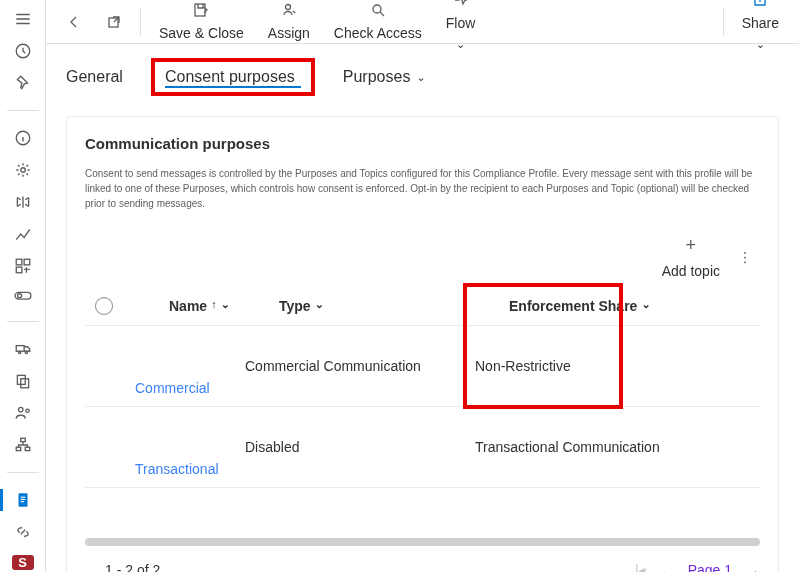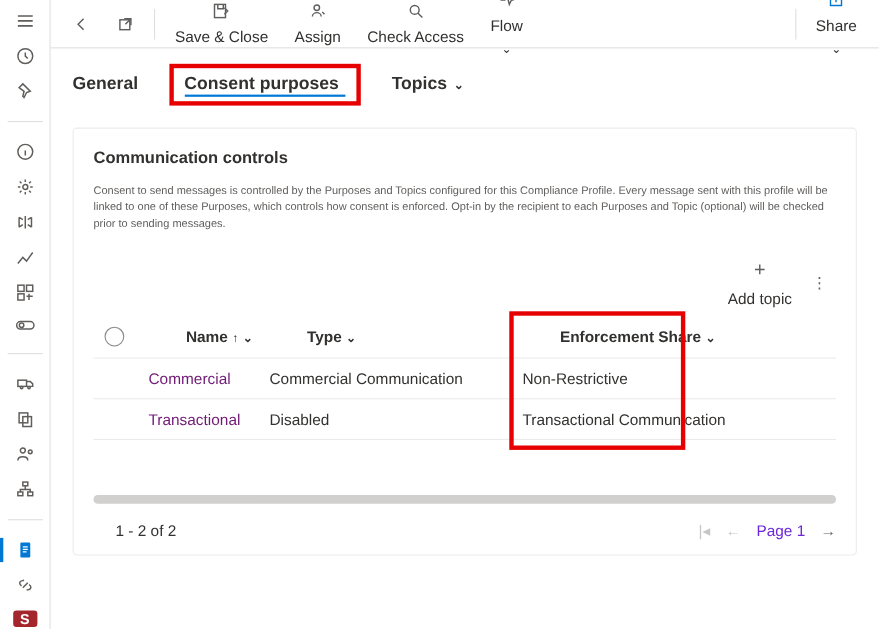--- a/index.html
+++ b/index.html
@@ -13,39 +13,39 @@
 .rail-active::before { content: ""; position: absolute; left: -14px; top: -2px; width: 3px; height: 22px; background: #0078d4; }
 
 .main { flex: 1; display: flex; flex-direction: column; }
 .cmdbar { height: 44px; border-bottom: 1px solid #e1dfdd; display: flex; align-items: center; padding: 0 12px; gap: 8px; }
 .cmd-btn { display: flex; align-items: center; gap: 7px; padding: 6px 8px; cursor: pointer; color: #323130; font-size: 14px; flex-direction: column; }
 .cmd-btn svg { width: 16px; height: 16px; }
 .cmd-sep { width: 1px; height: 28px; background: #e1dfdd; margin: 0 2px; }
 .cmd-spacer { flex: 1; }
 
 .tabs { display: flex; align-items: center; gap: 28px; padding: 14px 20px 8px; position: relative; }
-.tab { font-size: 16px; color: #323130; cursor: pointer; padding: 6px 0; display: flex; align-items: center; gap: 6px; font-weight: bold; }
-.tab.active { font-weight: 700; }
+.tab { font-size: 16px; color: #323130; cursor: pointer; padding: 6px 0; display: flex; align-items: center; gap: 6px; }
+.tab.active { font-weight: 400; }
 .tab.active::after { content: ""; display: block; background: #0078d4; }
 .hlbox { border: 4px solid #e60000; }
 
 .card { margin: 12px 20px; border: 1px solid #edebe9; border-radius: 4px; padding: 18px 18px 14px; }
 .card-title { font-weight: 600; font-size: 15px; margin-bottom: 14px; }
 .card-desc { color: #605e5c; line-height: 1.5; font-size: 10px; margin-bottom: 24px; }
 
 .tbl-actions { display: flex; justify-content: flex-end; align-items: center; gap: 18px; padding-right: 6px; margin-bottom: 8px; color: #323130; }
 .plus { font-size: 18px; color: #605e5c; }
 .dots { letter-spacing: 2px; color: #605e5c; cursor: pointer; }
 
 .tbl { width: 100%; }
 .tbl-hdr, .tbl-row { display: grid; grid-template-columns: 50px 110px 230px 200px 1fr; align-items: center; padding: 10px 0; border-bottom: 1px solid #edebe9; }
 .tbl-hdr { font-weight: 600; font-size: 14px; }
-.hdr-cell { display: flex; align-items: flex-end; gap: 4px; padding-left: 34px; }
+.hdr-cell { display: flex; align-items: flex-start; gap: 4px; padding-left: 34px; }
 .radio-circle { width: 18px; height: 18px; border: 1.5px solid #8a8886; border-radius: 50%; margin-left: 10px; }
-.link { color: #701a75; cursor: pointer; }
+.link { color: #3b82f6; cursor: pointer; margin-top: 44px; }
 .enforce-hl { position: absolute; border: 4px solid #e60000; pointer-events: none; }
 .tbl-wrap { position: relative; }
 
 .scrollbar { height: 8px; background: #d2d0ce; border-radius: 4px; margin: 50px 0 16px; }
 .pager { display: flex; align-items: flex-end; font-size: 14px; color: #323130; }
 .pager-spacer { flex: 1; }
 .pager-ctrls { display: flex; align-items: center; gap: 14px; color: #605e5c; }
 .pager-ctrls .disabled { color: #c8c6c4; }
 
 .chev { font-size: 11px; }
@@ -208,27 +208,27 @@
       </div>
     </div>
 
     <div class="tabs">
       <div class="tab">General</div>
       <div class="tab active hlbox" style="padding:6px 10px;position:relative">
         <span>Consent purposes</span>
         <div style="position:absolute;left:10px;right:10px;bottom:4px;height:2px;background:#0078d4"></div>
       </div>
       <div class="tab">
-        <span>Topics</span>
+        <span>Purposes</span>
         <span class="chev">⌄</span>
       </div>
     </div>
 
     <div class="card">
-      <div class="card-title">Communication controls</div>
+      <div class="card-title">Communication purposes</div>
       <div class="card-desc">Consent to send messages is controlled by the Purposes and Topics configured for this Compliance Profile. Every message sent with this profile will be linked to one of these Purposes, which controls how consent is enforced. Opt-in by the recipient to each Purposes and Topic (optional) will be checked prior to sending messages.</div>
 
       <div class="tbl-actions">
         <div class="cmd-btn" style="padding:0">
           <span class="plus">+</span>
           <span>Add topic</span>
         </div>
         <div class="dots">⋮</div>
       </div>
 

